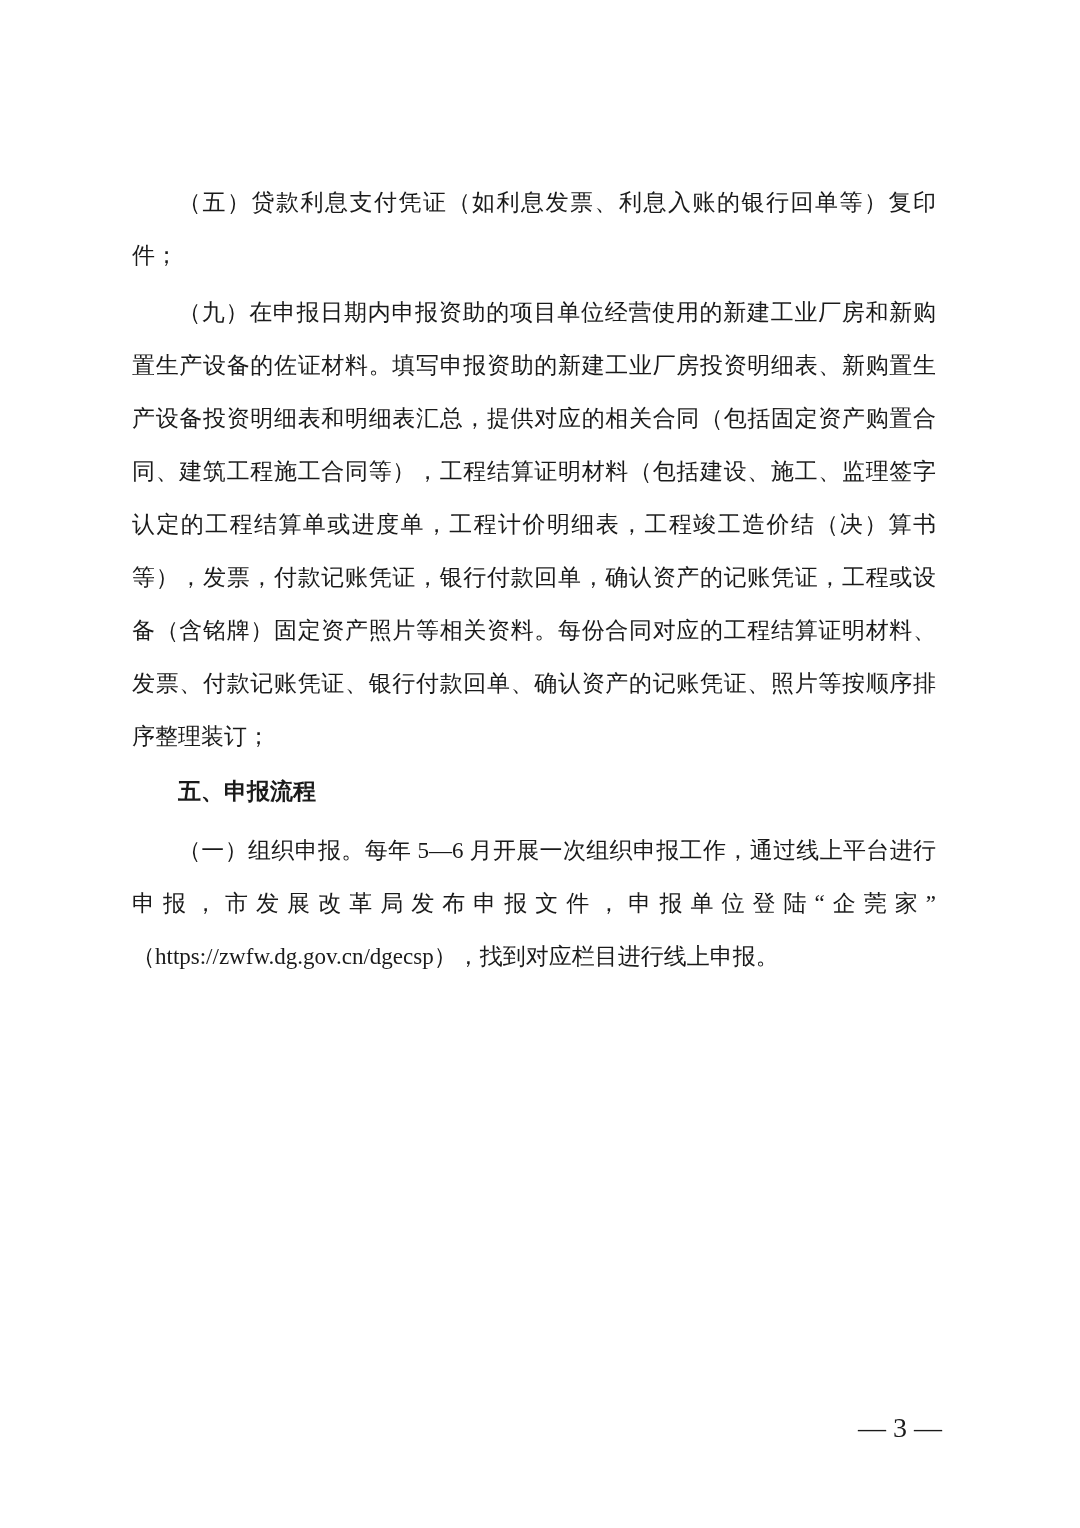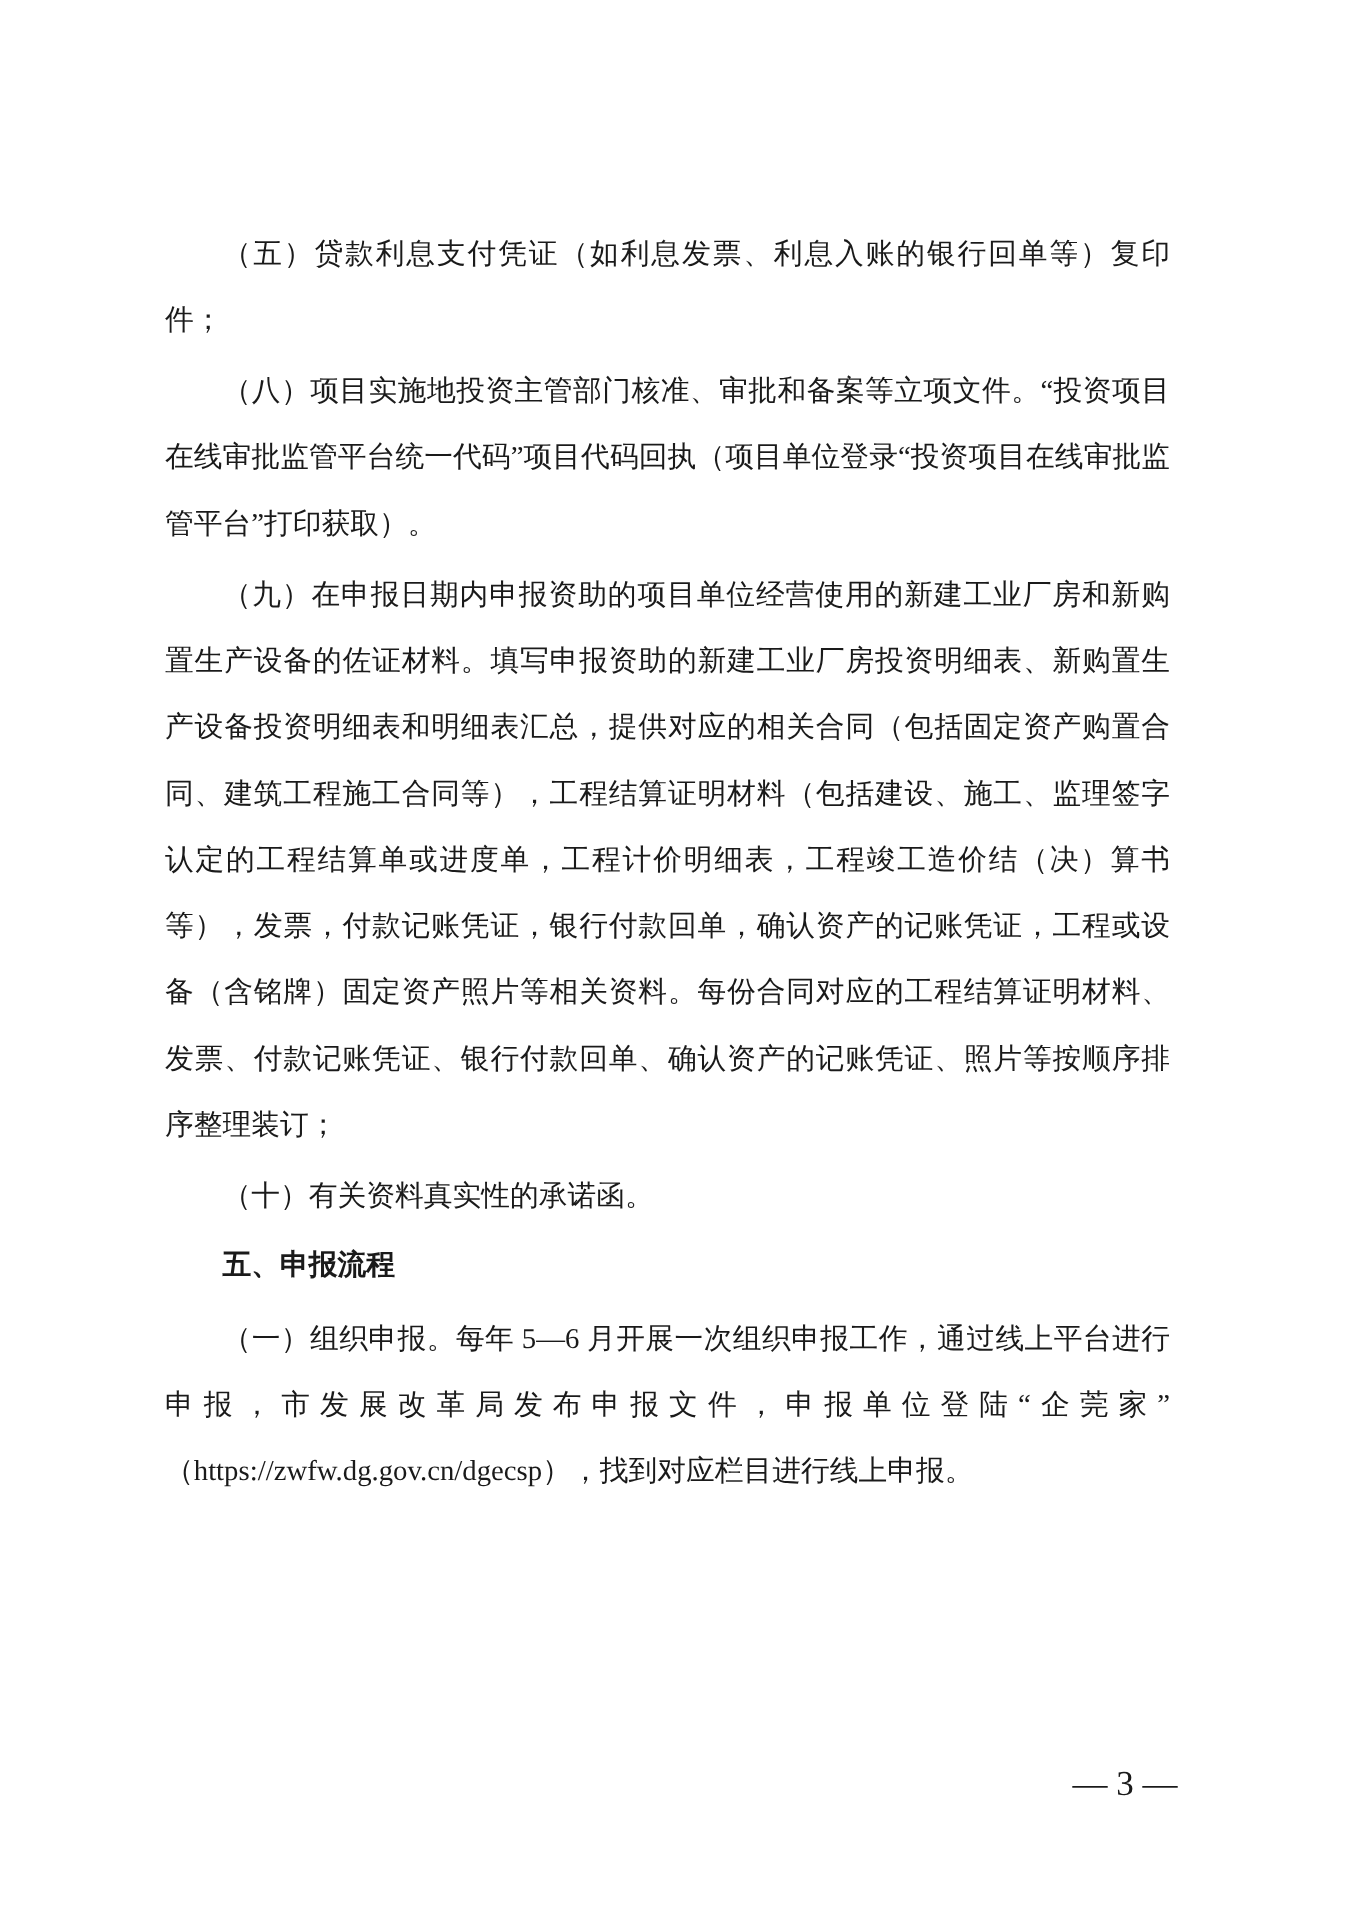--- a/index.html
+++ b/index.html
@@ -45,21 +45,19 @@
     color: #1a1a1a;
     font-family: "Liberation Serif", "DejaVu Serif", serif;
   }
 </style>
 </head>
 <body>
 
 <div class="page">
   <div class="content">
     <p class="para">（五）贷款利息支付凭证（如利息发票、利息入账的银行回单等）复印件；</p>
-    <p class="para">（八）项目实施地投资主管部门核准、审批和备案等立项文件。“投资项目在线审批监管平台统一代码”项目代码回执（项目单位登录“投资项目在线审批监管平台”打印获取）。</p>
     <p class="para">（九）在申报日期内申报资助的项目单位经营使用的新建工业厂房和新购置生产设备的佐证材料。填写申报资助的新建工业厂房投资明细表、新购置生产设备投资明细表和明细表汇总，提供对应的相关合同（包括固定资产购置合同、建筑工程施工合同等），工程结算证明材料（包括建设、施工、监理签字认定的工程结算单或进度单，工程计价明细表，工程竣工造价结（决）算书等），发票，付款记账凭证，银行付款回单，确认资产的记账凭证，工程或设备（含铭牌）固定资产照片等相关资料。每份合同对应的工程结算证明材料、发票、付款记账凭证、银行付款回单、确认资产的记账凭证、照片等按顺序排序整理装订；</p>
-    <p class="para">（十）有关资料真实性的承诺函。</p>
     <p class="para heading">五、申报流程</p>
     <p class="para">（一）组织申报。每年 5—6 月开展一次组织申报工作，通过线上平台进行申报，市发展改革局发布申报文件，申报单位登陆“企莞家”（https://zwfw.dg.gov.cn/dgecsp），找到对应栏目进行线上申报。</p>
   </div>
 
   <div class="footer">— 3 —</div>
 </div>
 
 </body></html>

